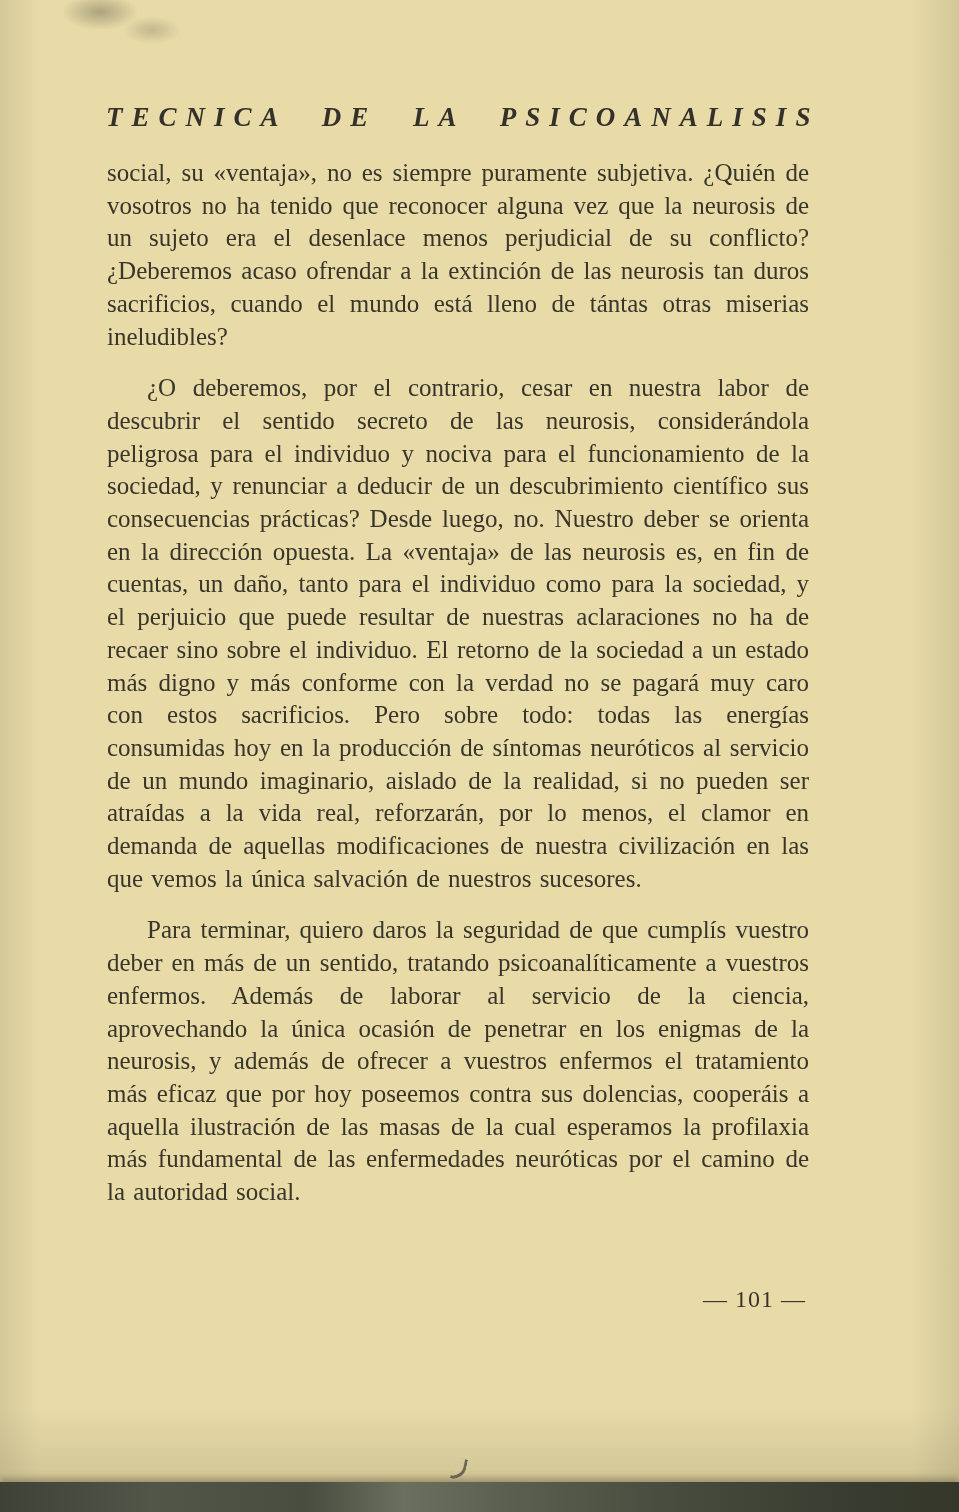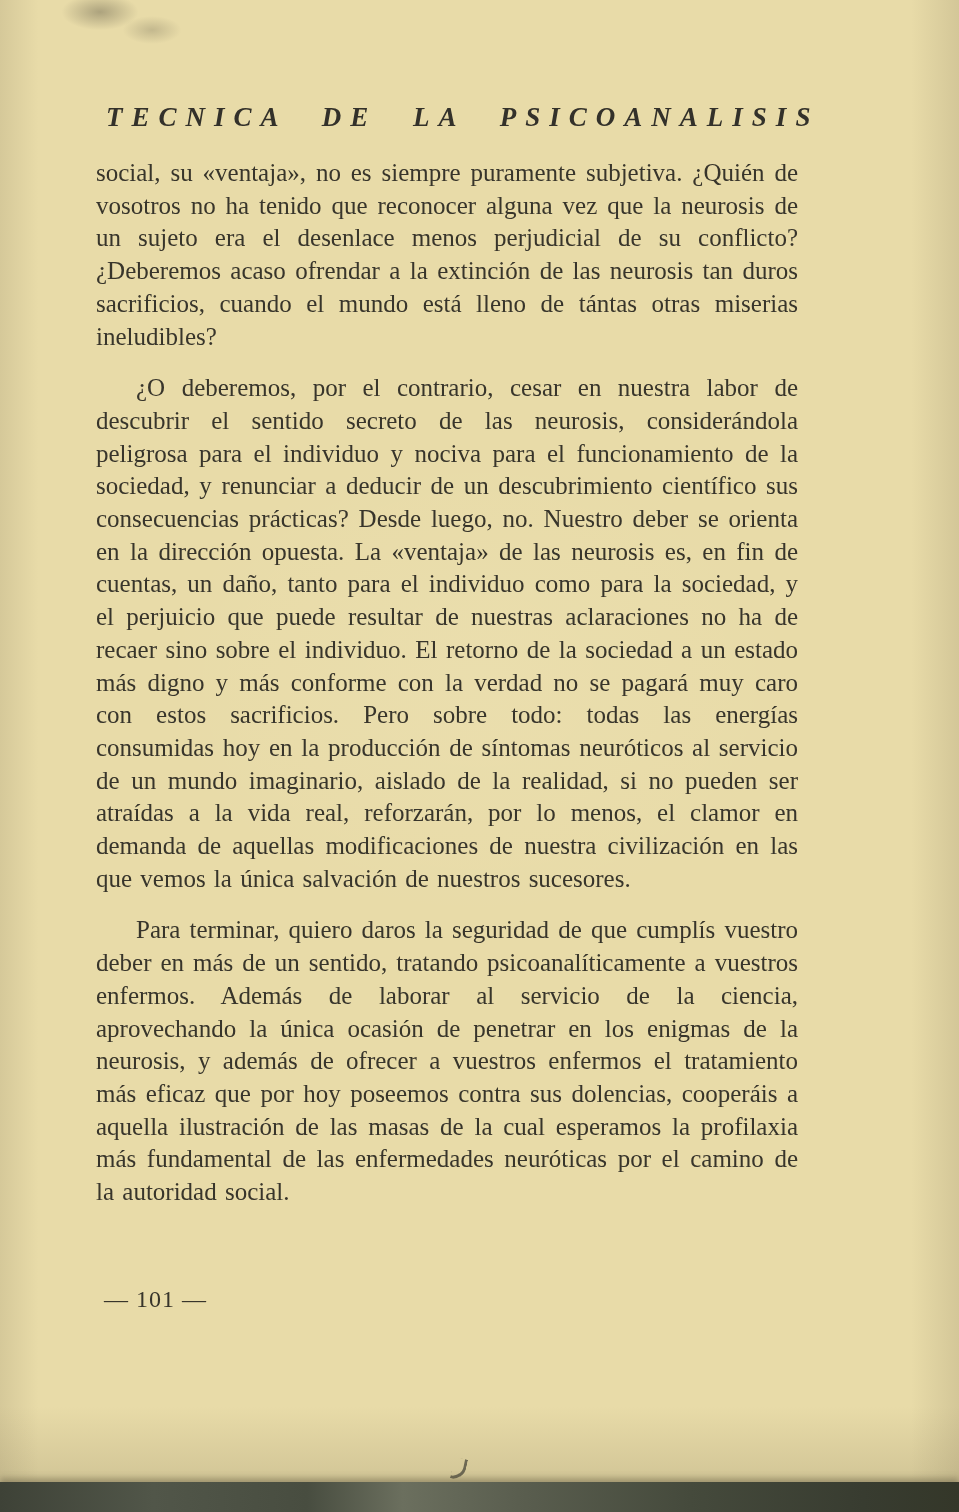--- a/index.html
+++ b/index.html
@@ -35,39 +35,39 @@
     font-style: italic;
     font-weight: 700;
     letter-spacing: 9px;
     word-spacing: 20px;
     color: #33312a;
     white-space: nowrap;
   }
 
   .text-block {
     position: absolute;
-    left: 96px;
+    left: 107px;
     top: 157px;
     width: 702px;
     font-size: 25px;
     line-height: 32.7px;
     text-align: justify;
     color: #38352b;
     word-spacing: 2px;
   }
 
   .para { margin: 0; }
   .para.indent { text-indent: 40px; margin-top: 19px; }
 
   .page-number {
     position: absolute;
     left: 104px;
     top: 1286px;
     width: 702px;
-    text-align: left;
+    text-align: right;
     font-size: 24px;
     letter-spacing: 1px;
     color: #38352b;
   }
 
   .ink-mark {
     position: absolute;
     left: 452px;
     top: 1458px;
     width: 14px;

